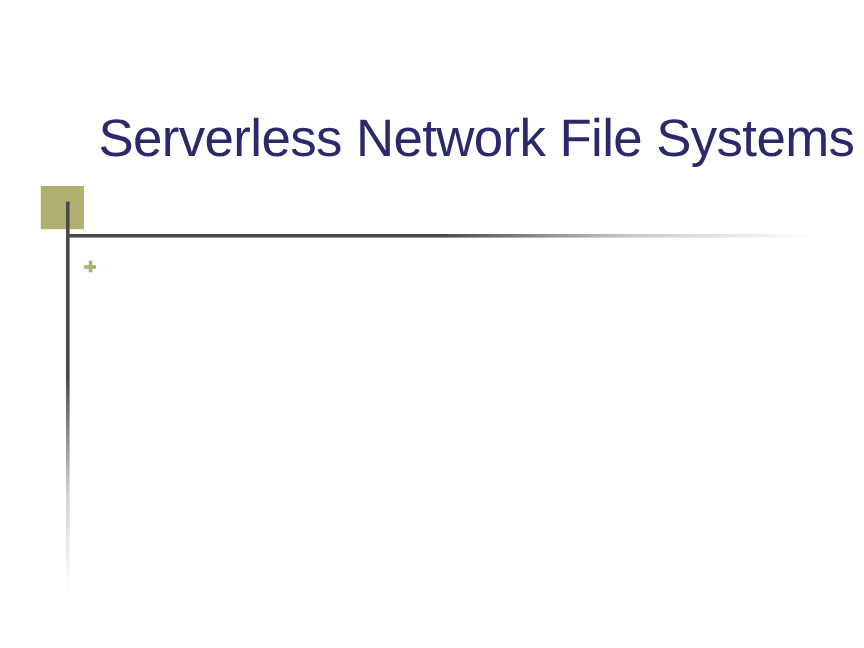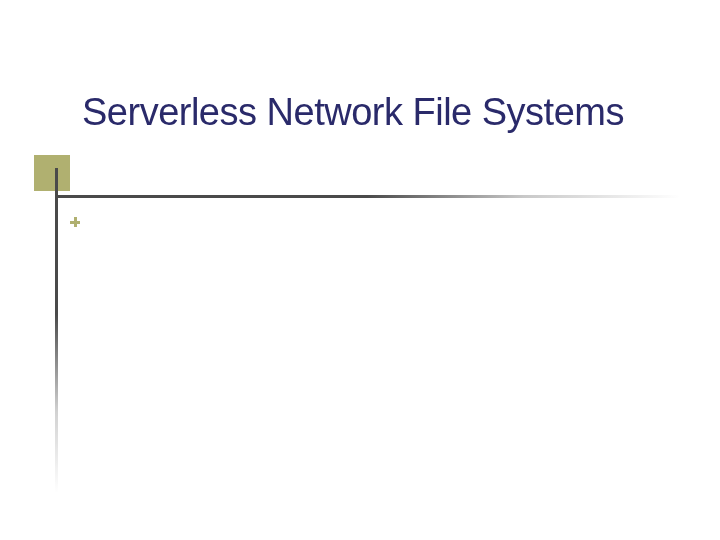--- a/index.html
+++ b/index.html
@@ -12,21 +12,21 @@
       height: 540px;
       background: #ffffff;
       position: relative;
       font-family: Verdana, Geneva, sans-serif;
       overflow: hidden;
     }
     .title {
       position: absolute;
       left: 82px;
       top: 90px;
-      font-size: 38px;
+      font-size: 44px;
       font-weight: 400;
       color: #2a2a6a;
       line-height: 1.2;
       letter-spacing: -0.5px;
     }
     .square-accent {
       position: absolute;
       left: 34px;
       top: 155px;
       width: 36px;

